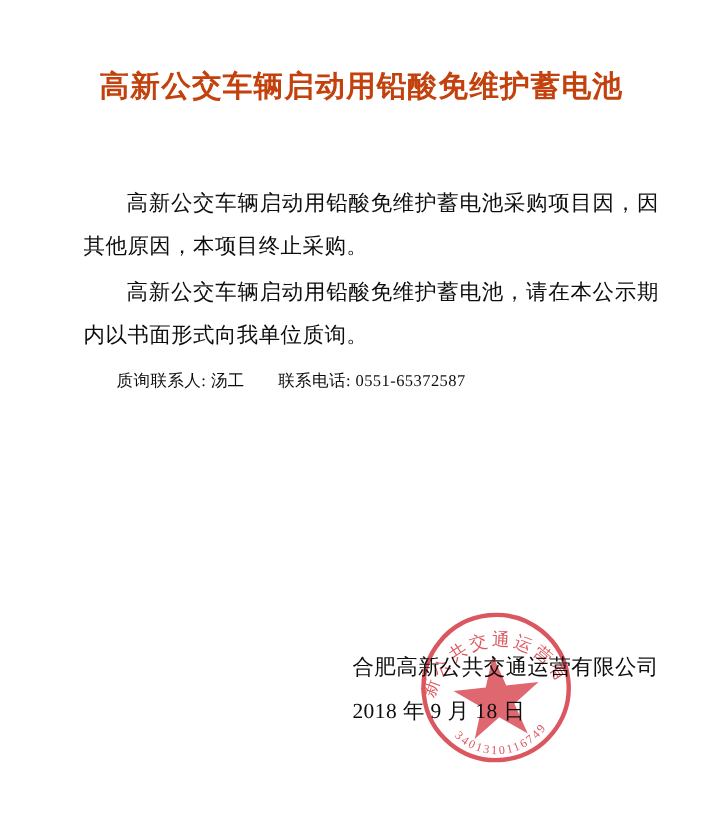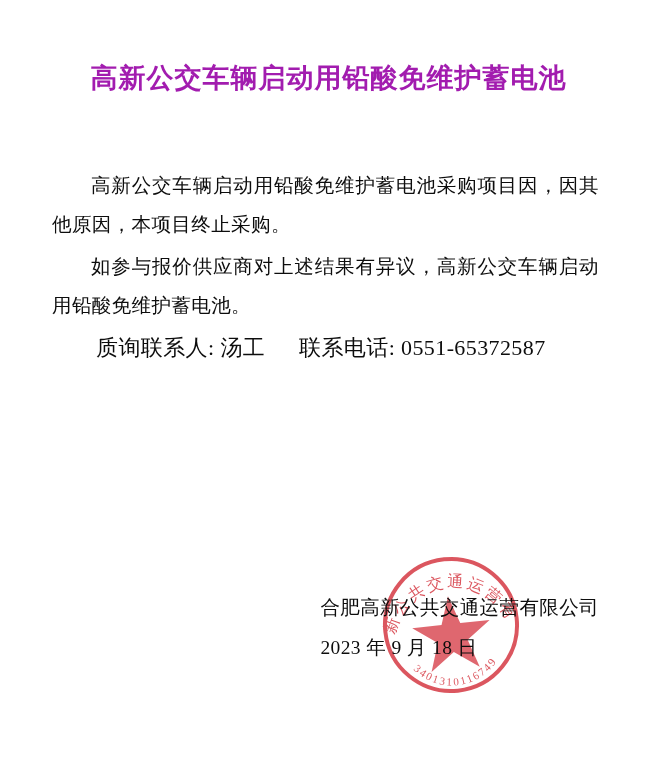--- a/index.html
+++ b/index.html
@@ -23,38 +23,39 @@
   }
   .title-block {
     padding-top: 52px;
     text-align: center;
   }
   .title-line {
     font-size: 27px;
     font-weight: bold;
     letter-spacing: 1px;
     line-height: 52px;
-    color: #a21caf;
+    color: #c2410c;
     font-family: "Liberation Serif", "DejaVu Serif", serif;
   }
   .body-block {
     margin-top: 62px;
     padding: 0 58px 0 52px;
+    margin-left: 24px;
   }
   .para {
     font-size: 19.5px;
     line-height: 39px;
     text-indent: 2em;
     letter-spacing: 0.4px;
     color: #0d0d0d;
     margin: 0 0 3px 0;
     text-align: justify;
   }
   .contact-line {
-    font-size: 22px;
+    font-size: 15px;
     line-height: 39px;
     text-indent: 2em;
     letter-spacing: 0.4px;
     color: #0d0d0d;
     margin: 2px 0 0 0;
   }
   .contact-gap {
     display: inline-block;
     width: 22px;
   }
@@ -87,21 +88,21 @@
 <body>
 
 <div class="page">
 
   <div class="title-block">
     <div class="title-line">高新公交车辆启动用铅酸免维护蓄电池</div>
   </div>
 
   <div class="body-block">
     <p class="para">高新公交车辆启动用铅酸免维护蓄电池采购项目因，因其他原因，本项目终止采购。</p>
-    <p class="para">如参与报价供应商对上述结果有异议，高新公交车辆启动用铅酸免维护蓄电池。</p>
+    <p class="para">高新公交车辆启动用铅酸免维护蓄电池，请在本公示期内以书面形式向我单位质询。</p>
     <p class="contact-line">
       <span>质询联系人: 汤工</span>
       <span class="contact-gap"></span>
       <span>联系电话: 0551-65372587</span>
     </p>
   </div>
 
   <div class="seal">
     <svg width="170" height="170" viewBox="0 0 170 170" xmlns="http://www.w3.org/2000/svg">
       <defs>
@@ -117,16 +118,16 @@
         <text font-size="11" fill="#d4323c" letter-spacing="2" class="seal-text">
           <textPath href="#sealArcBottom" startOffset="50%" text-anchor="middle">3401310116749</textPath>
         </text>
         <polygon points="85,56 94.4,84.1 123.9,84.1 100.0,101.5 109.2,129.6 85,112.2 60.8,129.6 70.0,101.5 46.1,84.1 75.6,84.1" fill="#d4323c" opacity="0.9"></polygon>
       </g>
     </svg>
   </div>
 
   <div class="sign-block">
     <div>合肥高新公共交通运营有限公司</div>
-    <div>2023 年 9 月 18 日</div>
+    <div>2018 年 9 月 18 日</div>
   </div>
 
 </div>
 
 </body></html>

